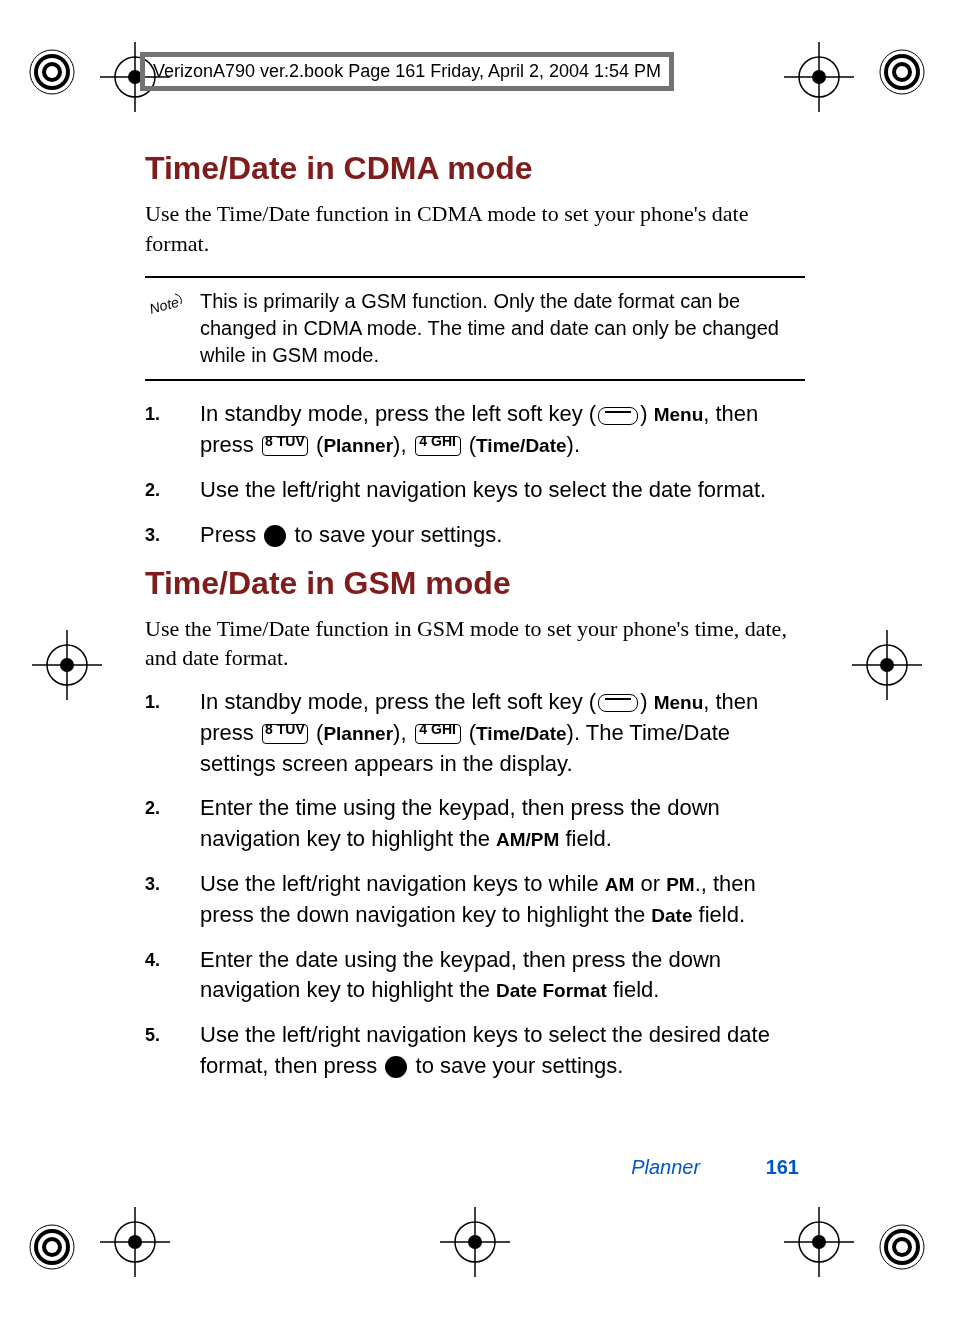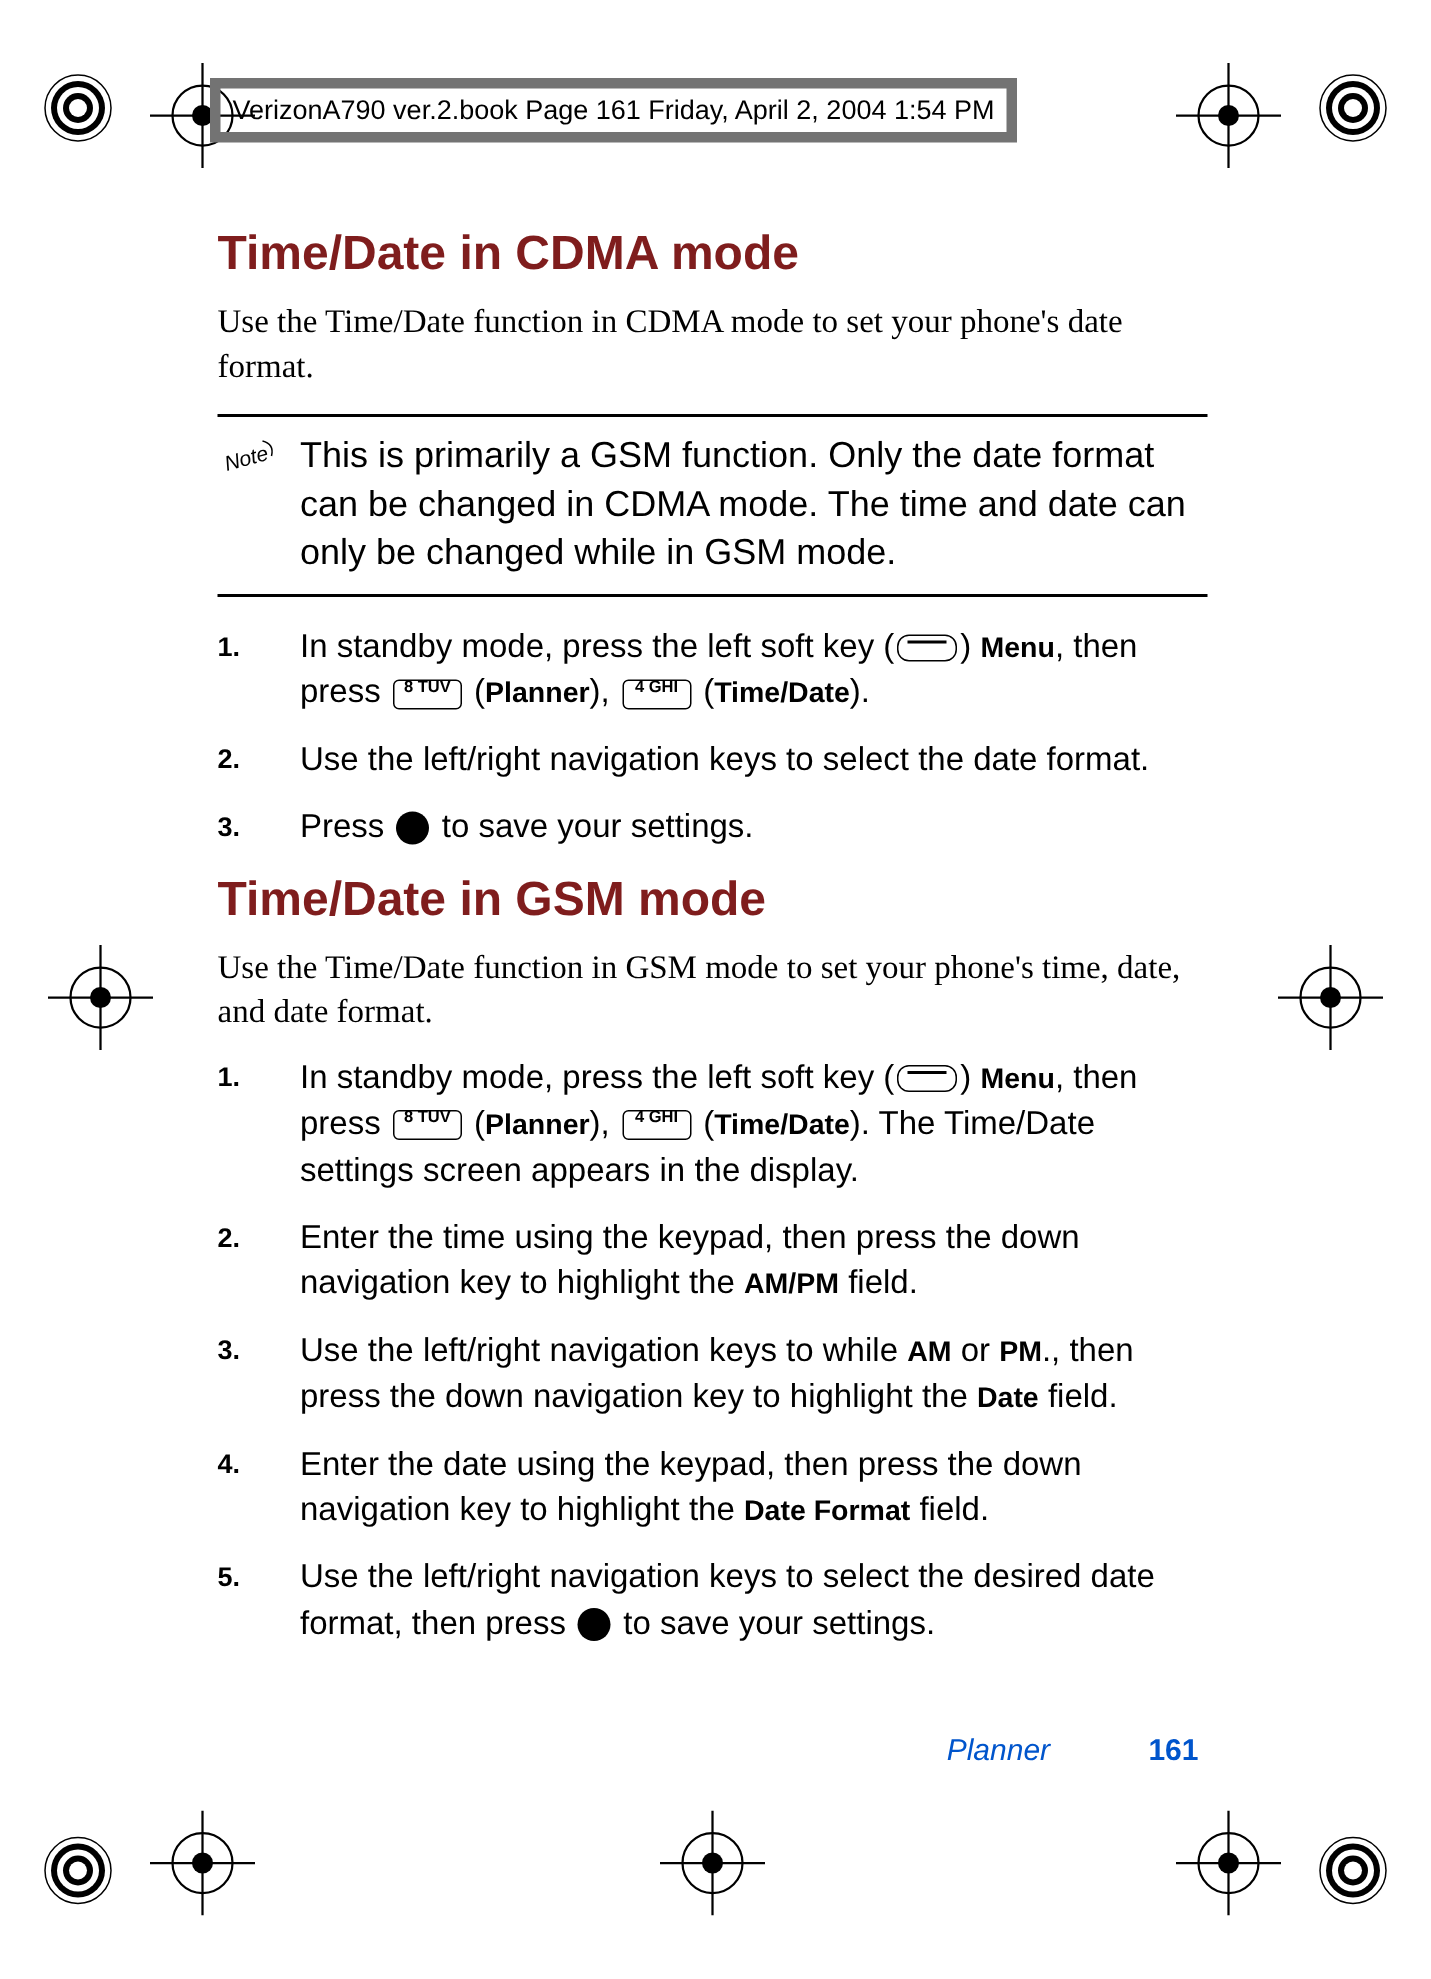--- a/index.html
+++ b/index.html
@@ -14,21 +14,21 @@
     .crop-mark {
       position: absolute;
     }
     .crop-mark svg {
       display: block;
     }
     .header-box {
       position: absolute;
       top: 52px;
       left: 140px;
-      border: 7px solid #737373;
+      border: 5px solid #737373;
       padding: 4px 8px;
       font-size: 18px;
     }
     .content {
       position: absolute;
       top: 140px;
       left: 145px;
       width: 660px;
     }
     .heading-blue {
@@ -52,21 +52,21 @@
       display: flex;
     }
     .note-icon {
       width: 55px;
       flex-shrink: 0;
       font-style: italic;
       font-size: 16px;
       padding-top: 2px;
     }
     .note-text {
-      font-size: 24px;
+      font-size: 20px;
       line-height: 1.35;
     }
     .step-list {
       list-style: none;
       padding: 0;
       margin: 14px 0;
     }
     .step-item {
       display: flex;
       margin-bottom: 14px;
@@ -123,21 +123,21 @@
       text-align: center;
       line-height: 10px;
       padding-top: 0px;
       position: relative;
     }
     .numkey-label {
       position: absolute;
       top: -1px;
       left: 0;
       right: 0;
-      font-size: 11px;
+      font-size: 14px;
     }
     .okkey {
       display: inline-block;
       width: 22px;
       height: 22px;
       background: black;
       border-radius: 50%;
       vertical-align: middle;
     }
     .footer {

